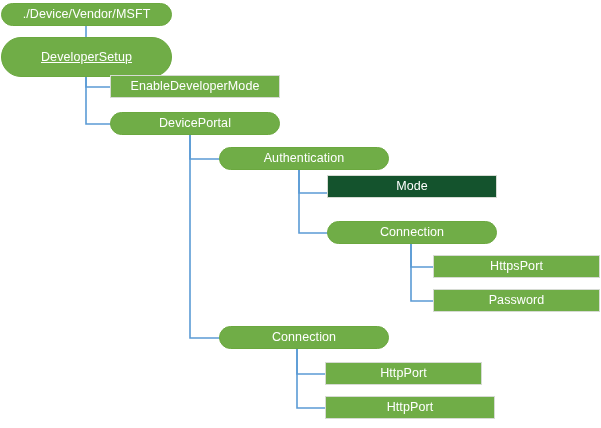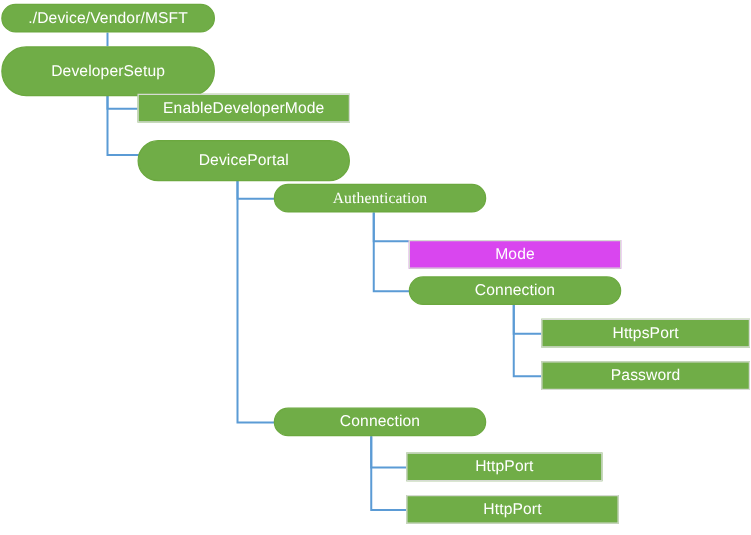--- a/index.html
+++ b/index.html
@@ -94,33 +94,33 @@
       </g>
       <g>
         <path d="M 297 349 L 297 408 L 325 408" stroke="#5B9BD5" stroke-width="1.6" fill="none"></path>
       </g>
     </svg>
 
   <div id="nodes-layer">
       <div class="node pill" style="left: 1px; top: 3px; width: 171px; height: 23px; background: rgb(112, 173, 71); color: rgb(255, 255, 255); border-color: rgb(107, 168, 63);">
         <span class="node-label">./Device/Vendor/MSFT</span>
       </div>
-      <div class="node pill" style="left: 1px; top: 37px; width: 171px; height: 40px; background: rgb(112, 173, 71); color: rgb(255, 255, 255); border-color: rgb(107, 168, 63);">
+      <div class="node pill" style="left: 1px; top: 37px; width: 171px; height: 40px; background: rgb(112, 173, 71); color: rgb(255, 255, 255); border-color: rgb(107, 168, 63); text-decoration: underline;">
         <span class="node-label">DeveloperSetup</span>
       </div>
       <div class="node rect" style="left: 110px; top: 75px; width: 170px; height: 23px; background: rgb(112, 173, 71); color: rgb(255, 255, 255); border-color: rgb(214, 219, 211);">
         <span class="node-label">EnableDeveloperMode</span>
       </div>
-      <div class="node pill" style="left: 110px; top: 112px; width: 170px; height: 33px; background: rgb(112, 173, 71); color: rgb(255, 255, 255); border-color: rgb(107, 168, 63);">
+      <div class="node pill" style="left: 110px; top: 112px; width: 170px; height: 23px; background: rgb(112, 173, 71); color: rgb(255, 255, 255); border-color: rgb(107, 168, 63);">
         <span class="node-label">DevicePortal</span>
       </div>
-      <div class="node pill" style="left: 219px; top: 147px; width: 170px; height: 23px; background: rgb(112, 173, 71); color: rgb(255, 255, 255); border-color: rgb(107, 168, 63); font-family: Liberation Serif, serif;">
+      <div class="node pill" style="left: 219px; top: 147px; width: 170px; height: 23px; background: rgb(112, 173, 71); color: rgb(255, 255, 255); border-color: rgb(107, 168, 63);">
         <span class="node-label">Authentication</span>
       </div>
-      <div class="node rect" style="left: 327px; top: 192px; width: 170px; height: 23px; background: #d946ef; color: rgb(255, 255, 255); border-color: rgb(214, 219, 211);">
+      <div class="node rect" style="left: 327px; top: 175px; width: 170px; height: 23px; background: #14532d; color: rgb(255, 255, 255); border-color: rgb(214, 219, 211);">
         <span class="node-label">Mode</span>
       </div>
       <div class="node pill" style="left: 327px; top: 221px; width: 170px; height: 23px; background: rgb(112, 173, 71); color: rgb(255, 255, 255); border-color: rgb(107, 168, 63);">
         <span class="node-label">Connection</span>
       </div>
       <div class="node rect" style="left: 433px; top: 255px; width: 167px; height: 23px; background: rgb(112, 173, 71); color: rgb(255, 255, 255); border-color: rgb(214, 219, 211);">
         <span class="node-label">HttpsPort</span>
       </div>
       <div class="node rect" style="left: 433px; top: 289px; width: 167px; height: 23px; background: rgb(112, 173, 71); color: rgb(255, 255, 255); border-color: rgb(214, 219, 211);">
         <span class="node-label">Password</span>

